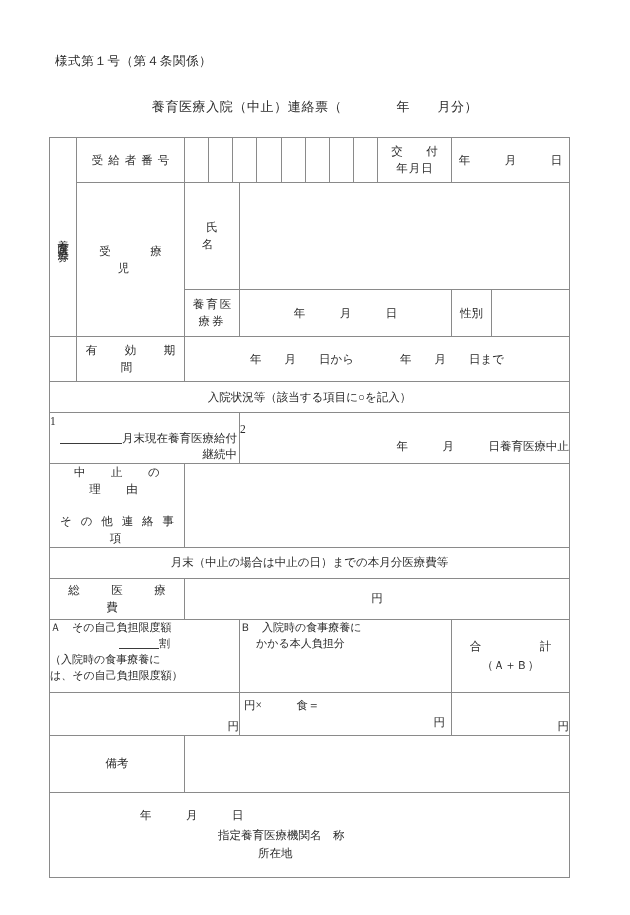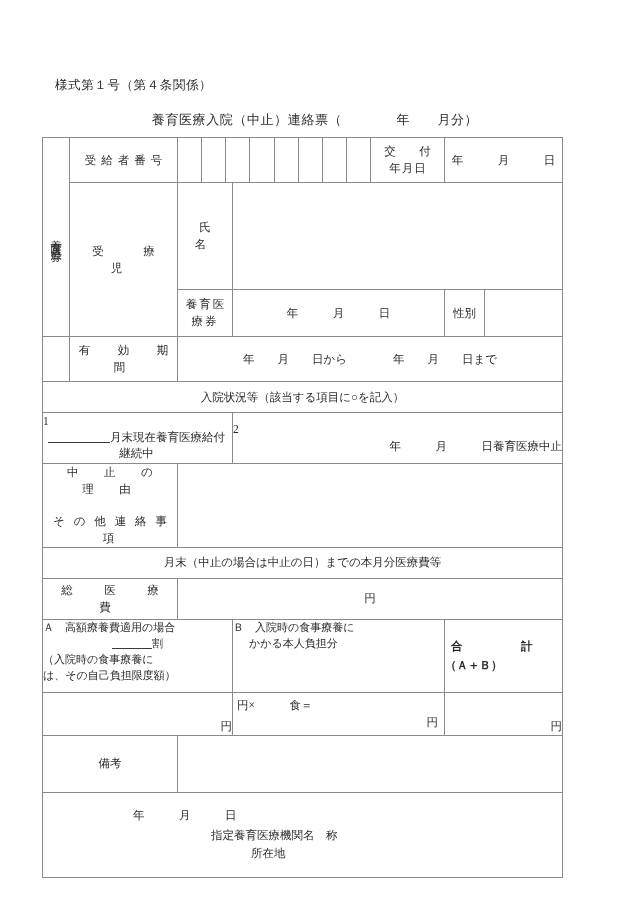--- a/index.html
+++ b/index.html
@@ -19,40 +19,40 @@
     position: absolute;
     left: 0; top: 0;
     width: 630px;
     height: 915px;
   }
 
   
   .form-code {
     position: absolute;
     left: 55px;
-    top: 77px;
+    top: 53px;
     font-size: 12.5px;
     letter-spacing: 0.6px;
     white-space: nowrap;
   }
   .doc-title {
     position: absolute;
     left: 55px;
-    top: 111px;
+    top: 98px;
     width: 520px;
     font-size: 13px;
     letter-spacing: 0.6px;
     text-align: center;
     white-space: nowrap;
   }
 
   
   .tbl {
     position: absolute;
-    left: 42px;
+    left: 49px;
     top: 137px;
     width: 520px;
     border-collapse: collapse;
     table-layout: fixed;
     font-size: 11.5px;
   }
   .tbl td {
     border: 1px solid #8a8a8a;
     padding: 0;
     vertical-align: middle;
@@ -109,28 +109,27 @@
     border-bottom: 1px solid #3a3a3a;
     min-width: 62px;
     height: 0.95em;
     vertical-align: -2px;
   }
   .blank-line.short { min-width: 40px; }
 
   .note-small { font-size: 11px; }
 
   .item-no { display: block; text-align: left; }
-  .item-body { display: block; text-align: center; padding-right: 2px; font-family: Liberation Mono, monospace; }
+  .item-body { display: block; text-align: right; padding-right: 2px; }
   .item-body-c { display: block; text-align: right; }
 
   .stack-label {
     display: block;
-    text-align: left;
+    text-align: center;
     line-height: 1.6;
-    font-weight: bold;
   }
 
   .footer-date {
     padding: 14px 0 2px 0;
     text-align: left;
     text-indent: 90px;
   }
   .footer-org {
     padding: 2px 0 14px 0;
     text-indent: 168px;
@@ -274,21 +273,21 @@
       <td colspan="2" class="cellpad" style="height:40px">
         <span class="spread" style="letter-spacing:10px;text-indent:10px">総　医　療　費</span>
       </td>
       <td colspan="5" class="cellpad ctr">
         <span>円</span>
       </td>
     </tr>
 
     <tr>
       <td colspan="3" class="cellpad note-small" style="height:72px;vertical-align:top">
-        <span class="lft" style="display:block">Ａ　高額療養費適用の場合</span>
+        <span class="lft" style="display:block">Ａ　その自己負担限度額</span>
         <span class="ctr" style="display:block"><span class="blank-line short"></span><span>割</span></span>
         <span class="lft" style="display:block">（入院時の食事療養に</span>
         <span class="lft" style="display:block">は、その自己負担限度額）</span>
       </td>
       <td colspan="2" class="cellpad note-small" style="vertical-align:top">
         <span class="lft" style="display:block">Ｂ　入院時の食事療養に</span>
         <span class="lft" style="display:block;text-indent:16px">かかる本人負担分</span>
       </td>
       <td colspan="2" class="cellpad ctr">
         <span class="stack-label" style="letter-spacing:6px;text-indent:6px">合　　　計</span>

